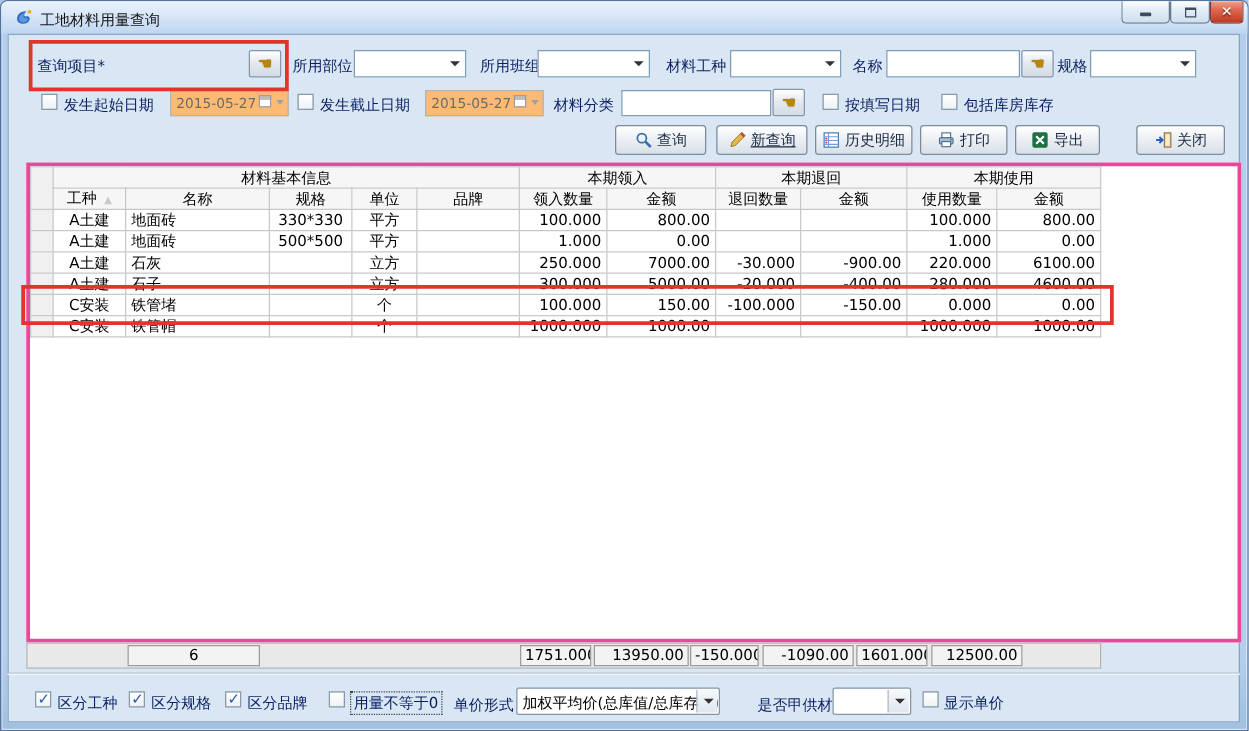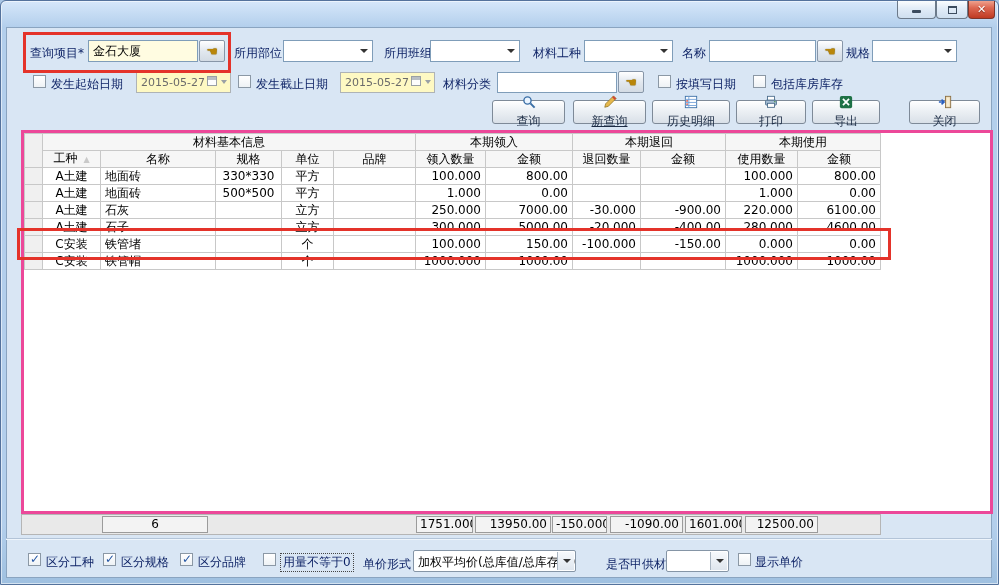--- a/index.html
+++ b/index.html
@@ -28,36 +28,36 @@
     font-size:12px;color:#000;padding:2px 4px;white-space:nowrap;overflow:hidden;}
   .inp.hl{background:#fffce1;}
   .combo{padding-right:16px;}
   .arr{position:absolute;right:5px;top:9px;width:0;height:0;border-left:4px solid transparent;
     border-right:4px solid transparent;border-top:4px solid #333;}
   .combo2{position:absolute;box-sizing:border-box;background:#fff;border:1px solid #8595a6;border-radius:2px;
     font-size:12px;color:#000;padding:3px 20px 2px 4px;white-space:nowrap;overflow:hidden;}
   .combo2 .btnzone{position:absolute;right:1px;top:1px;bottom:1px;width:16px;
     background:linear-gradient(#f6f9fc,#dfe6ee);border-left:1px solid #aab6c2;}
   .combo2 .arr{right:4px;top:8px;}
-  .datef{background:#fef9c3;border-color:#aeb3b6;color:#6b6b6b;padding-right:26px;font-size:11px;padding-top:3px;}
+  .datef{background:#fdba74;border-color:#aeb3b6;color:#6b6b6b;padding-right:26px;font-size:11px;padding-top:3px;}
   .calico{position:absolute;right:14px;top:4px;width:10px;height:10px;box-sizing:border-box;
     border:1px solid #9aa0a5;background:linear-gradient(#b9bfc4 0 3px,#fdfdfd 3px);}
   .darr{position:absolute;right:4px;top:8px;width:0;height:0;border-left:3px solid transparent;
     border-right:3px solid transparent;border-top:4px solid #9aa0a5;}
   .handbtn{position:absolute;box-sizing:border-box;border:1px solid #8796a8;border-radius:2px;
     background:linear-gradient(#ffffff,#e2e8ef 50%,#d3dbe4);display:flex;align-items:center;justify-content:center;
     font-size:13px;color:#b9860a;text-shadow:0 0 1px #6b5200;cursor:pointer;}
   .cb{position:absolute;width:13px;height:13px;box-sizing:border-box;border:1px solid #8b98a5;
     background:linear-gradient(#ffffff,#eef2f5);}
   .cb.checked::after{content:"✓";position:absolute;left:1px;top:-2px;font-size:12px;font-weight:bold;color:#2456a4;}
   .focus-dotted{border:1px dotted #444;padding:0 2px;}
   
   .toolbtn{position:absolute;top:100px;height:24px;box-sizing:border-box;border:1px solid #7e8a98;border-radius:3px;
     background:linear-gradient(#ffffff,#ecf0f4 45%,#d9e0e8);display:flex;align-items:center;justify-content:center;
-    gap:4px;font-size:12px;color:#1b2b44;cursor:pointer;box-shadow:inset 0 1px 0 #fff;flex-direction:column;}
+    gap:4px;font-size:12px;color:#1b2b44;cursor:pointer;box-shadow:inset 0 1px 0 #fff;}
   .toolbtn svg{flex:0 0 auto;}
   
   #grid{position:absolute;left:21px;top:130px;width:972px;height:384px;background:#fff;
     border:3px solid #ec4899;box-sizing:border-box;overflow:hidden;}
   #grid table{border-collapse:collapse;table-layout:fixed;}
   #grid th,#grid td{box-sizing:border-box;border:1px solid #c8c8c8;font-size:12px;font-weight:normal;
     height:17px;line-height:15px;padding:0 4px;white-space:nowrap;overflow:hidden;color:#000;}
   #grid th{background:#f6f6f6;text-align:center;}
   #grid .ind{background:#f0f0f0;}
   #grid td{background:#fff;}
@@ -73,34 +73,41 @@
   .anno{position:absolute;border:3px solid #e4332a;pointer-events:none;}
   .hr-a{position:absolute;left:6px;width:986px;height:1px;background:#b3c4d8;}
   .hr-b{position:absolute;left:6px;width:986px;height:1px;background:#eef5fc;}
 </style>
 </head>
 <body>
 
 <div id="app">
   <div class="frame"></div>
 
+  <div class="titlebar">
+    <svg class="title-icon" viewBox="0 0 16 16">
+      <path d="M3 11 C1.5 6 5.5 2.6 10.2 3 C8 5 8 6.2 9.2 7.2 C12.4 6.2 13.4 8.4 12.4 10.4 C11 13.4 5.8 14.2 3 11 Z" fill="#2f6fc1"></path>
+      <path d="M4.4 10.2 C3.6 7.2 6 5 9 4.6 C7.4 6 7.4 7.4 8.6 8.4 C11 7.8 11.6 9.2 11 10.4 C9.8 12.4 6.2 12.6 4.4 10.2 Z" fill="#5b97e0"></path>
+      <circle cx="12.6" cy="3.4" r="1.5" fill="#f2a71e"></circle>
+    </svg>
+    <span class="title-text">工地材料用量查询</span>
+  </div>
   <div class="wbtn" style="left:897px;width:39px;">
     <span class="glyph-min"></span>
   </div>
   <div class="wbtn" style="left:936px;width:32px;">
     <span class="glyph-max"></span>
   </div>
   <div class="wbtn close" style="left:968px;width:27px;">
     <span class="glyph-close">✕</span>
   </div>
 
   <div class="client"></div>
 
   <span class="lbl" style="left:30px;top:45px;">查询项目*</span>
-  <div class="inp hl" style="left:88px;top:40px;width:110px;height:22px;">金石大厦</div>
   <div class="handbtn" style="left:199px;top:40px;width:26px;height:22px;">
       <span>☚</span>
     </div>
 
   <span class="lbl" style="left:234px;top:45px;">所用部位</span>
   <div class="combo" style="left:283px;top:40px;width:90px;height:22px;"></div>
   <span class="arr" style="left:360px;top:49px;"></span>
 
   <span class="lbl" style="left:384px;top:45px;">所用班组</span>
   <div class="combo" style="left:430px;top:40px;width:90px;height:22px;"></div>

